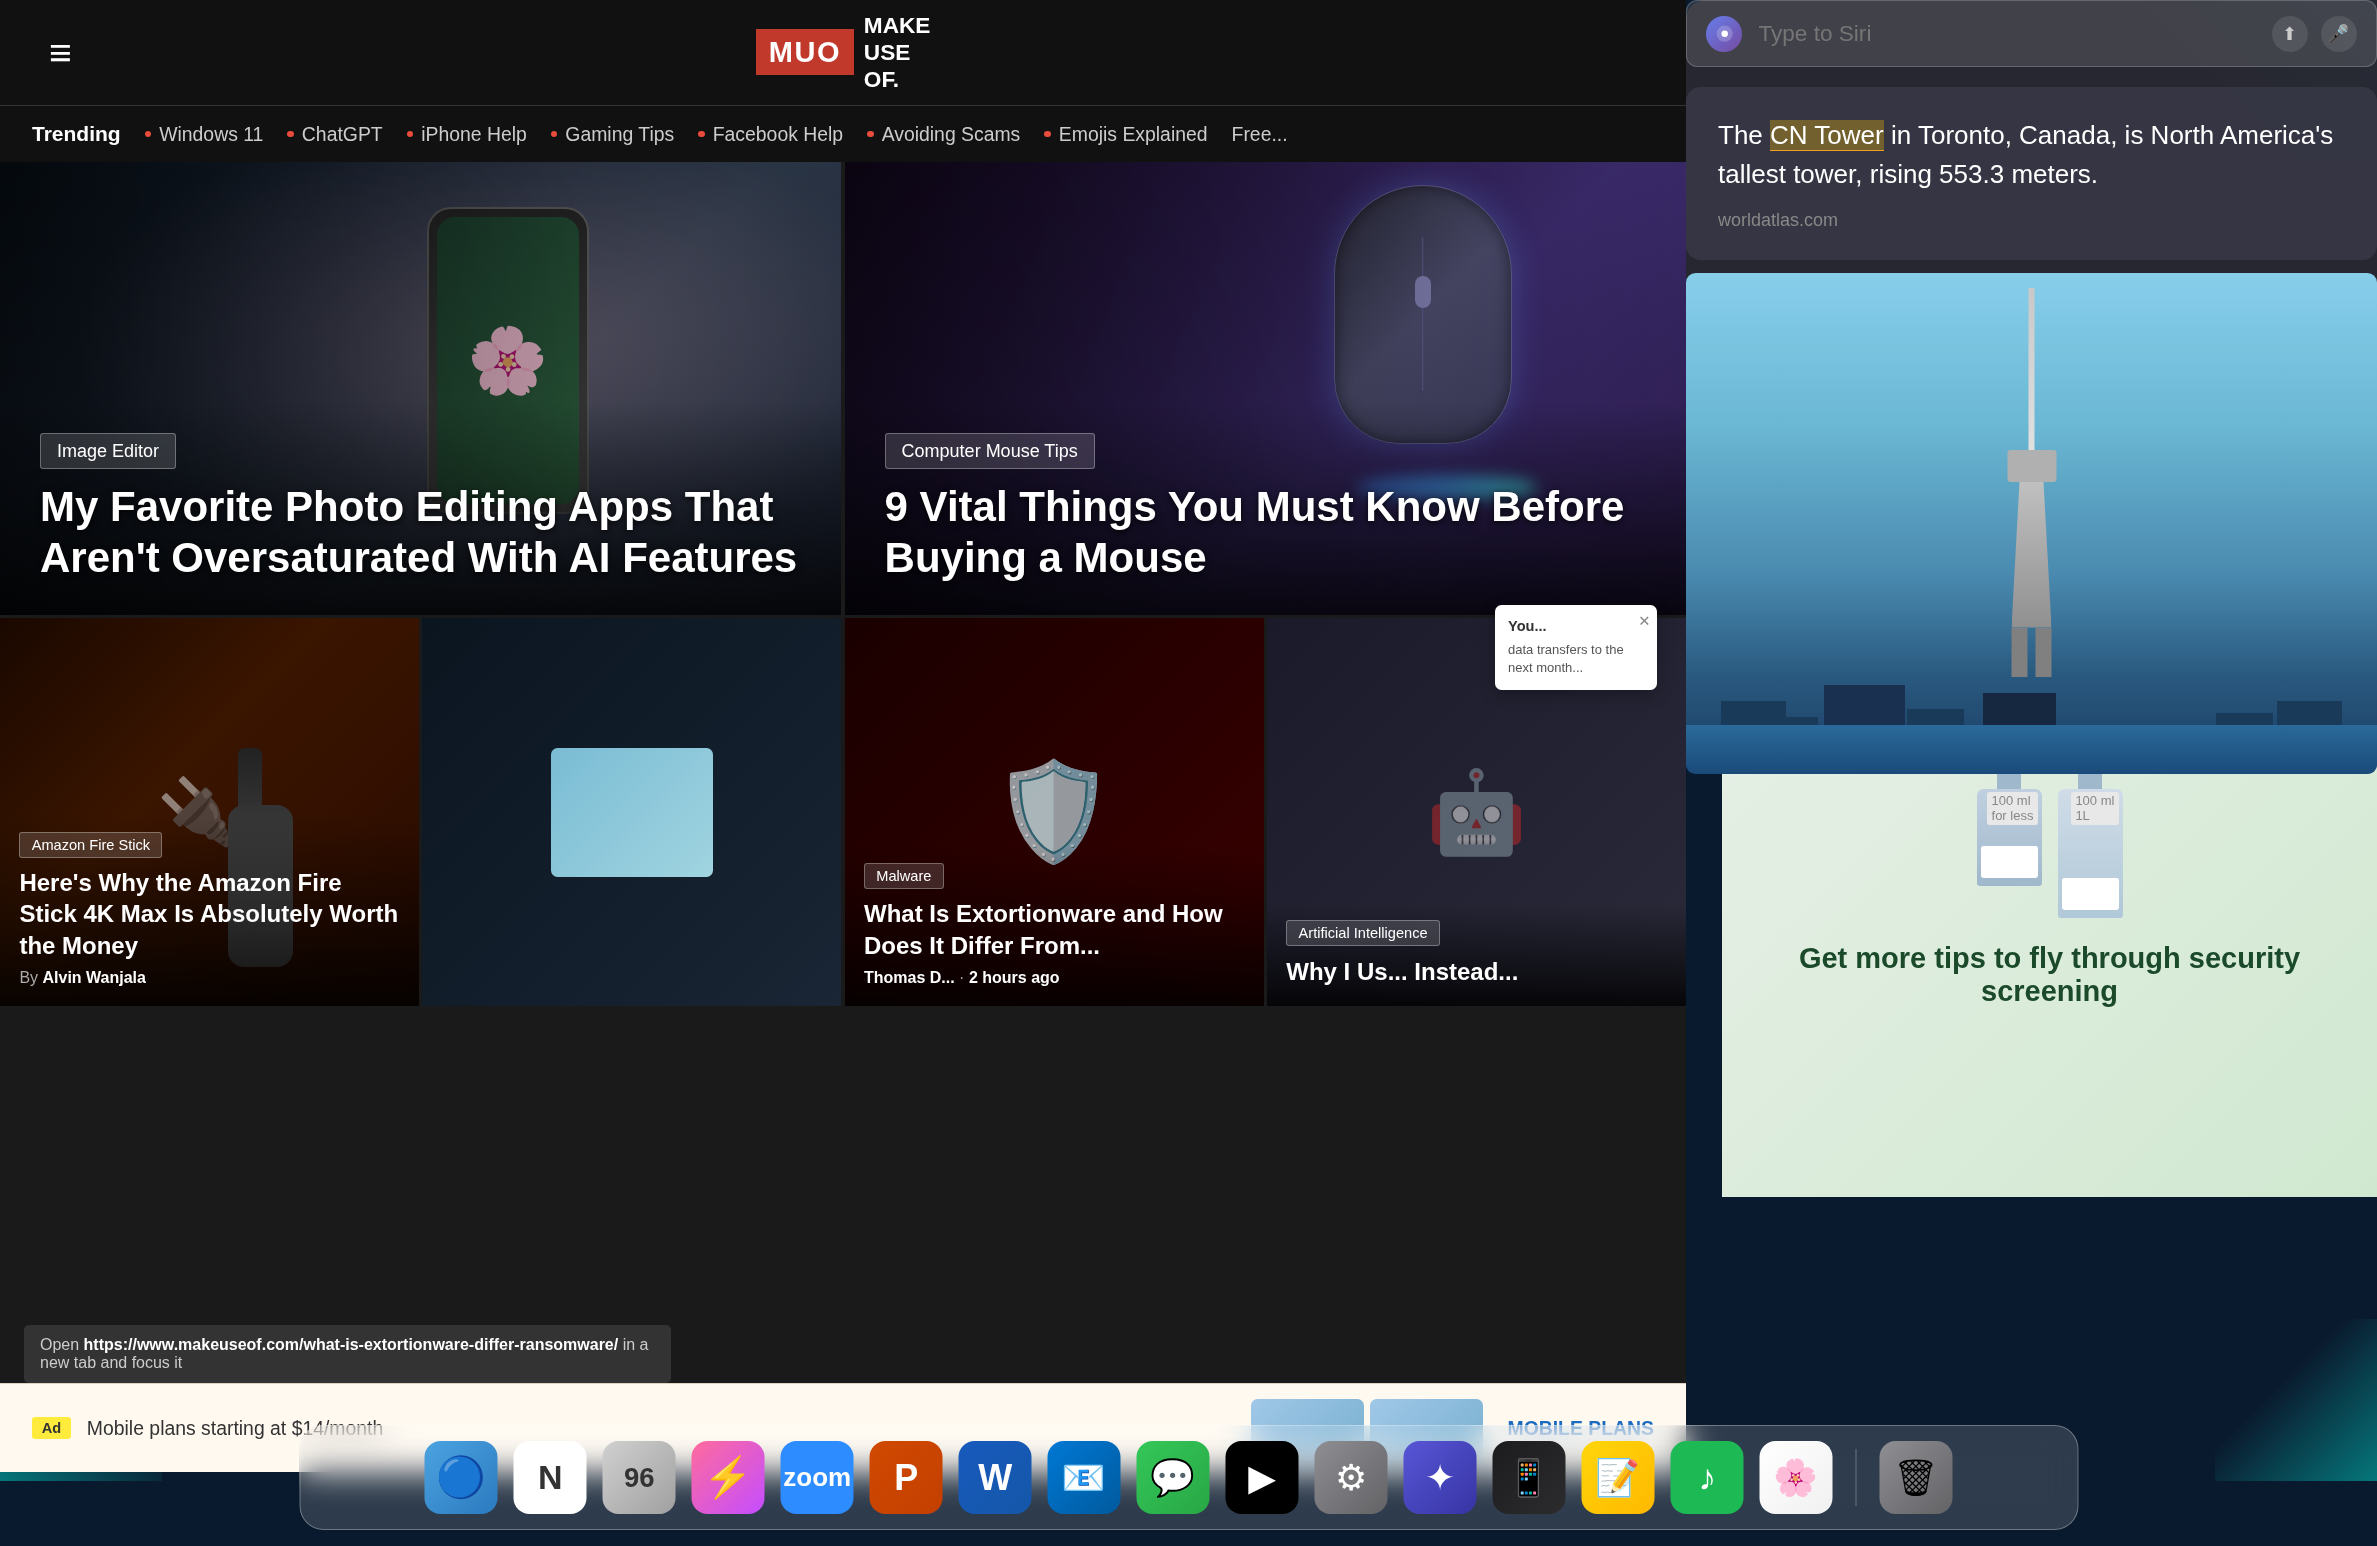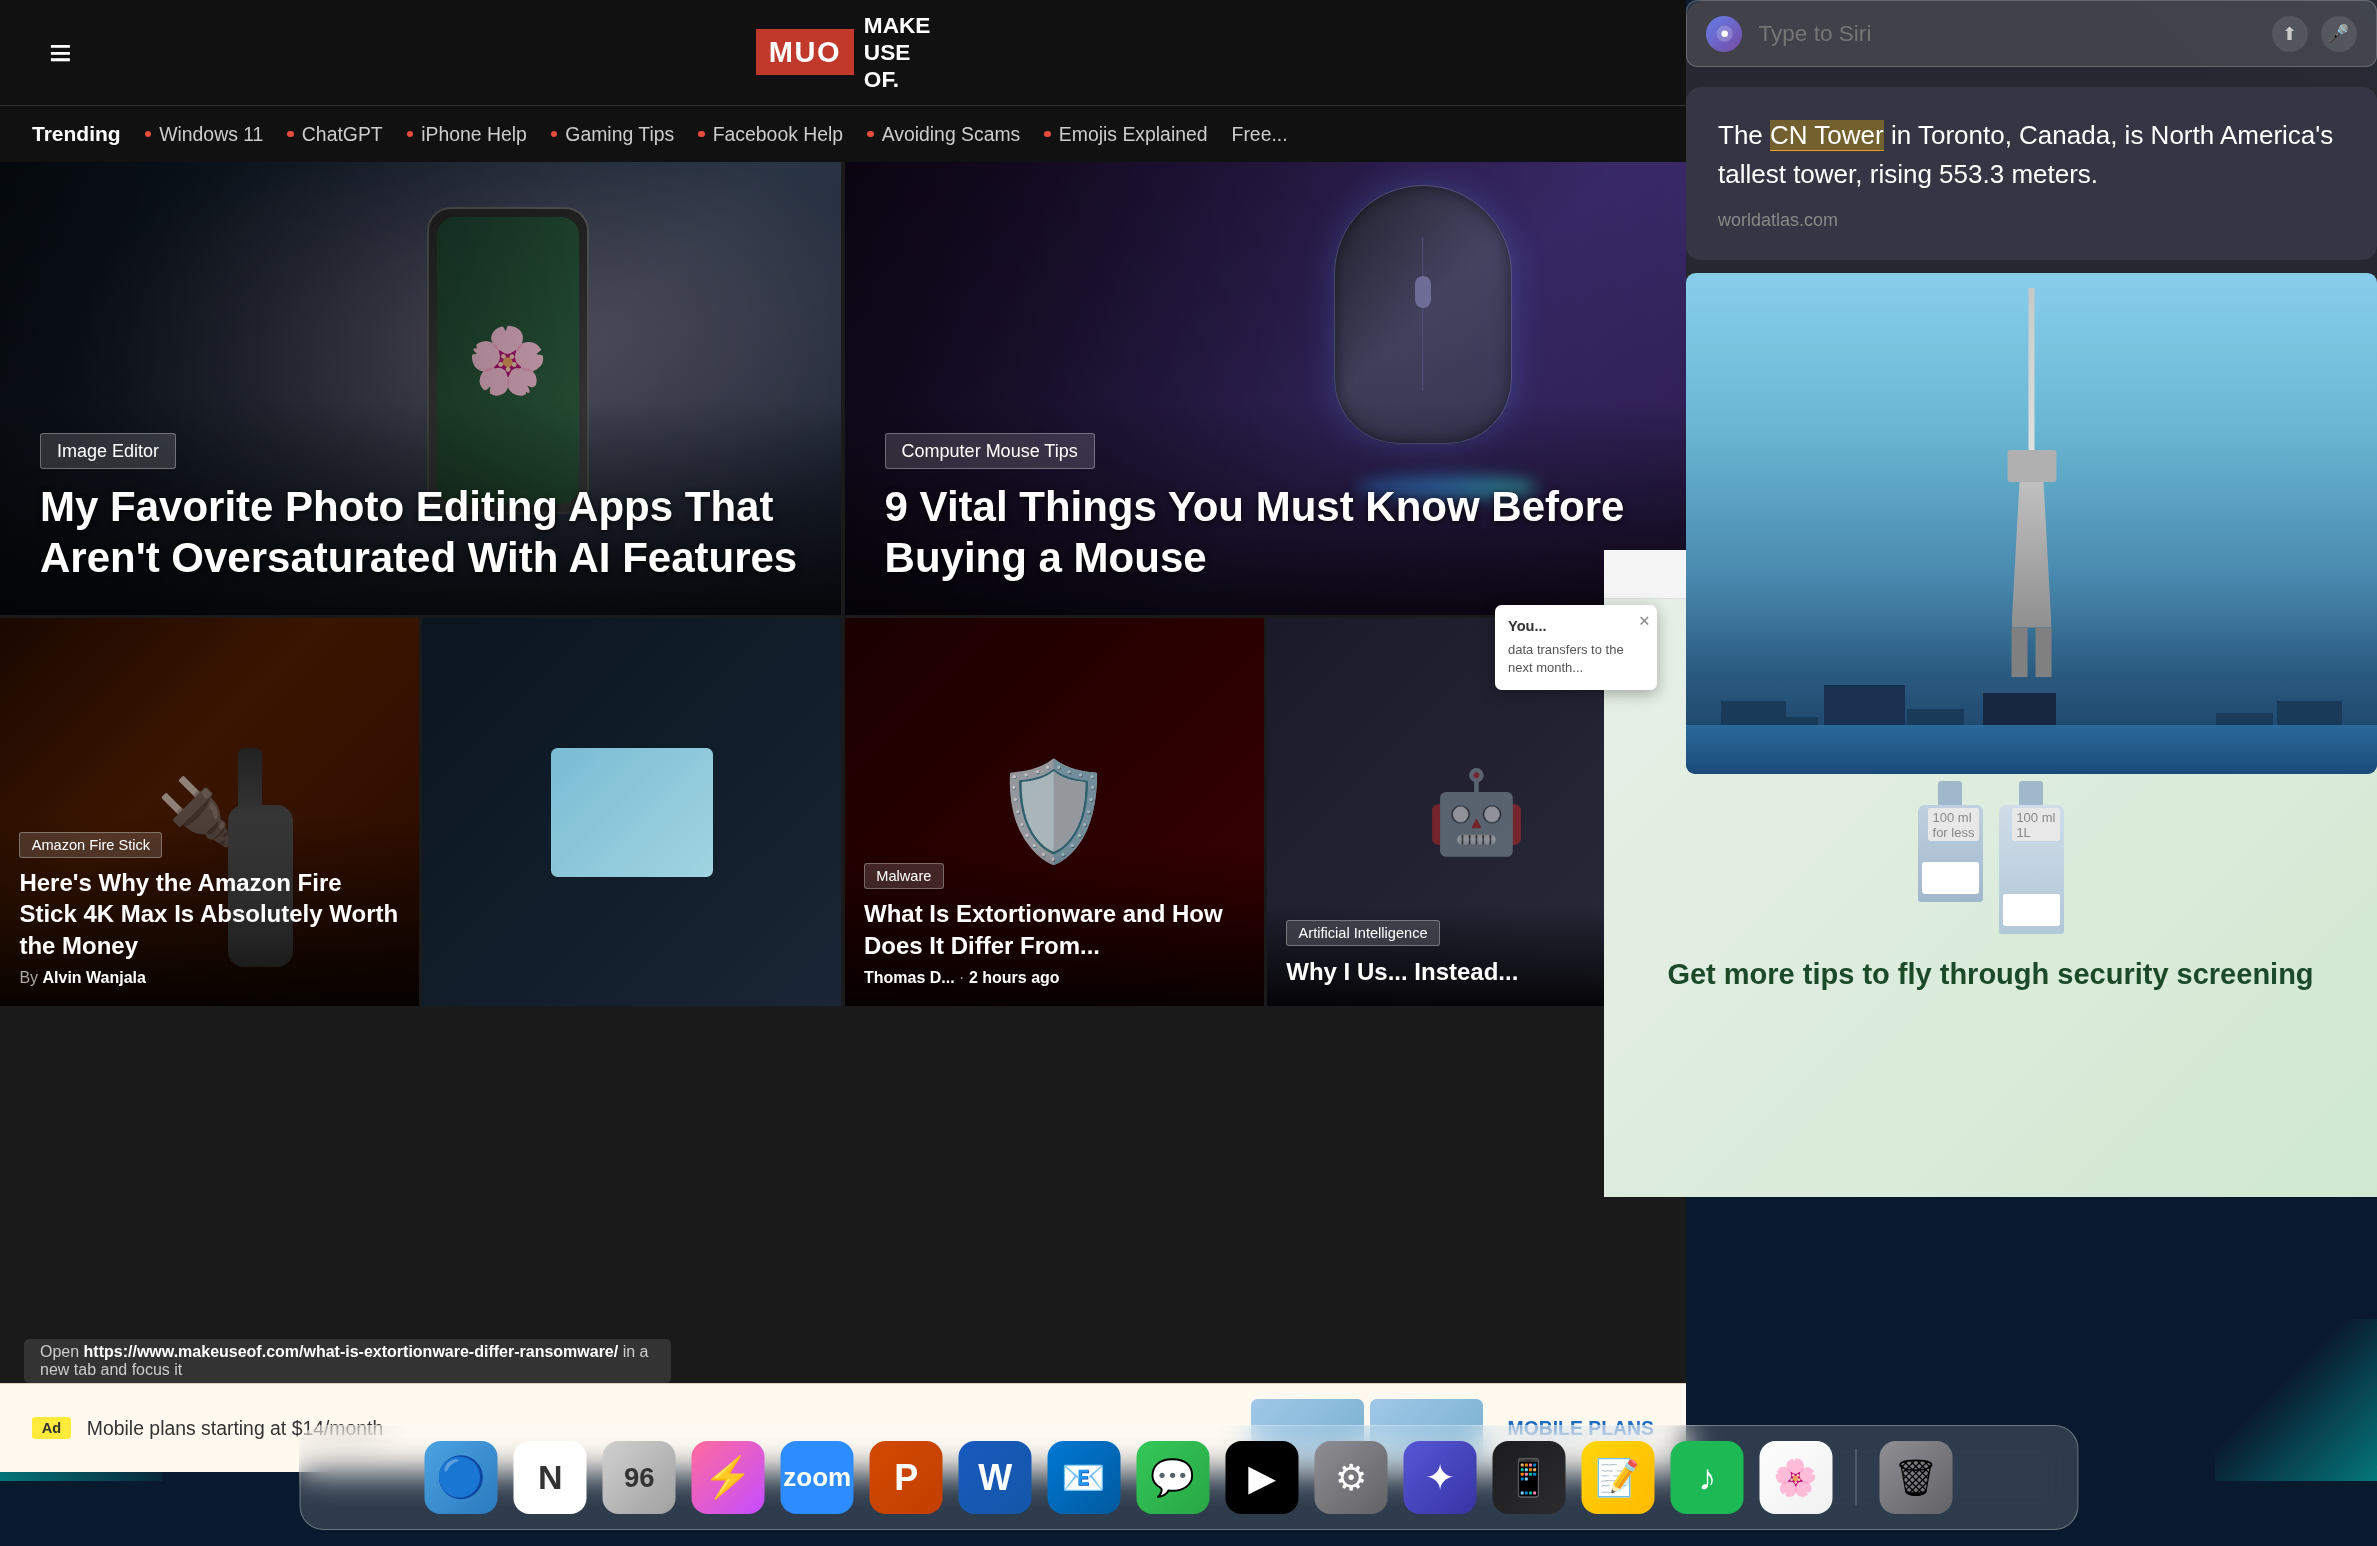--- a/index.html
+++ b/index.html
@@ -436,21 +436,21 @@
     }
 
     
     .url-tooltip {
       position: absolute;
       bottom: 89px;
       left: 24px;
       background: #333;
       color: #ccc;
       font-size: 16px;
-      padding: 4px 16px;
+      padding: 11px 16px;
       border-radius: 4.9px;
       z-index: 20;
       max-width: 647px;
     }
     .url-tooltip a {
       color: #fff;
       font-weight: 600;
     }
 
     
@@ -607,21 +607,21 @@
       right: 0;
       height: 49px;
       background: linear-gradient(180deg, #2a6a9a, #1a4a7a);
     }
 
     
     .ad-side-panel {
       position: absolute;
       top: 550px;
       right: 0;
-      width: 773px;
+      width: 655px;
       height: 647px;
       background: #fff;
       z-index: 4;
       overflow: hidden;
       display: flex;
       flex-direction: column;
     }
 
     .ad-close-bar {
       display: flex;

